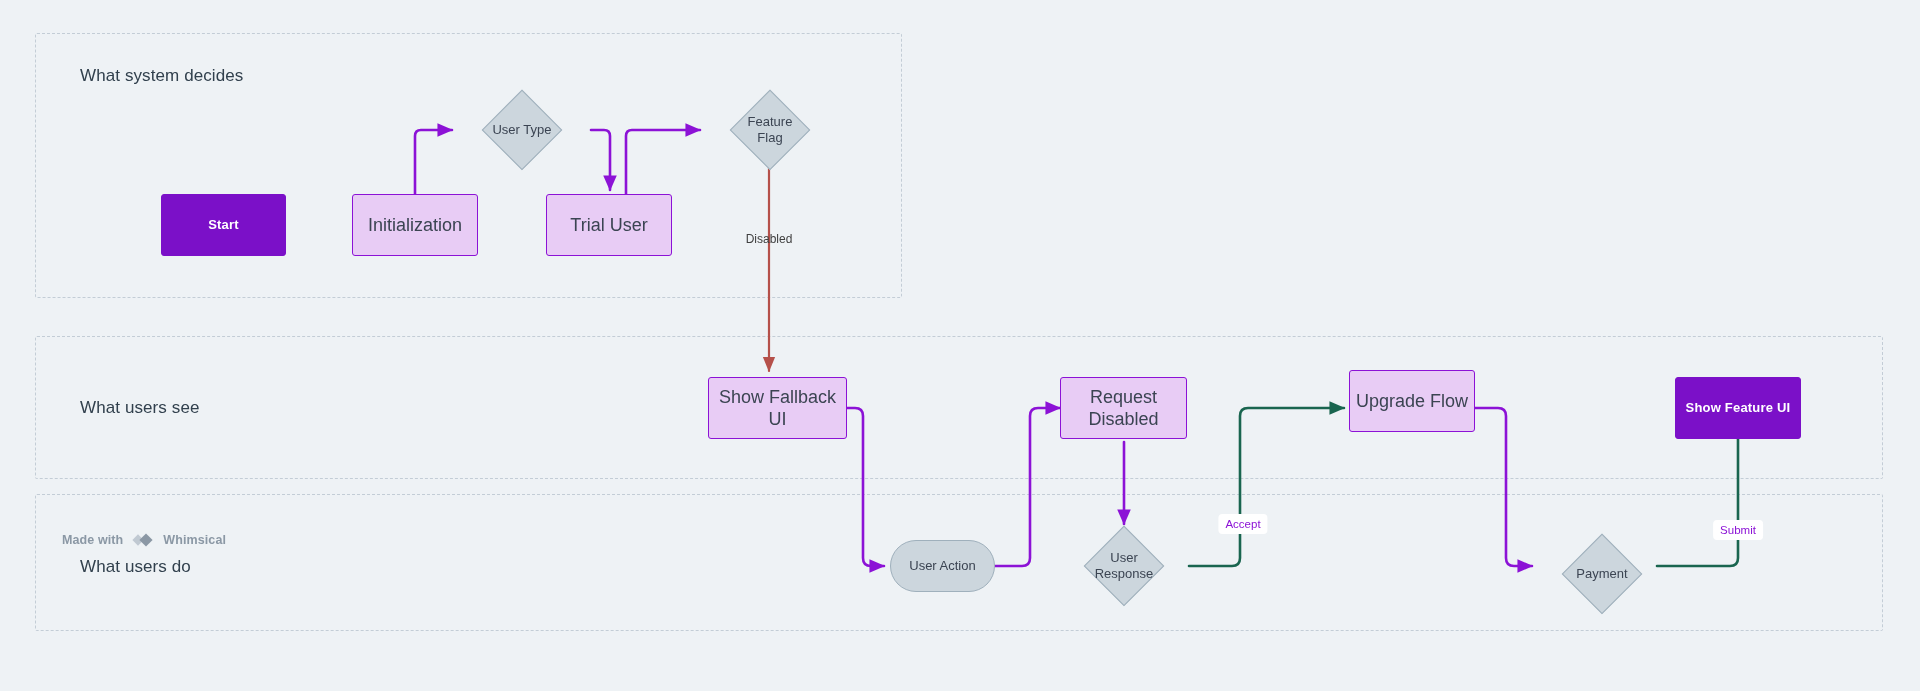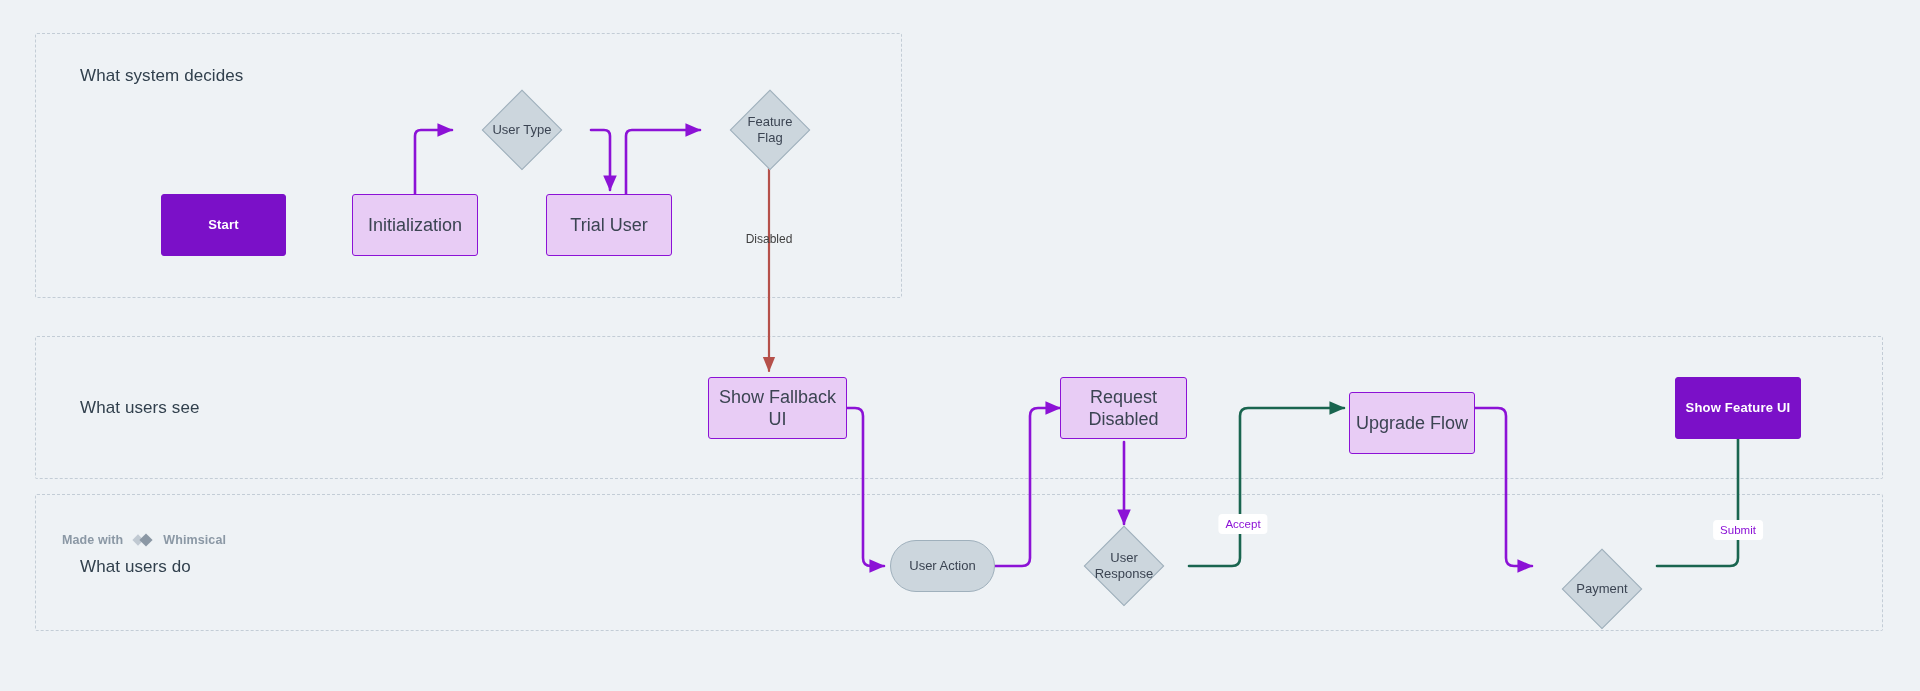--- a/index.html
+++ b/index.html
@@ -233,33 +233,33 @@
   <div class="diamond" style="left:700px; top:91px; width:140px; height:78px;">
     <div class="dshape" style="width: 55.1543px; height: 55.1543px;"></div>
     <div class="dtext">Feature
 Flag</div>
   </div>
 
   <div class="node node-rect light" style="left:708px; top:377px; width:139px; height:62px;">Show Fallback UI</div>
 
   <div class="node node-rect light" style="left:1060px; top:377px; width:127px; height:62px;">Request Disabled</div>
 
-  <div class="node node-rect light" style="left:1349px; top:392px; width:126px; height:62px;">Upgrade Flow</div>
+  <div class="node node-rect light" style="left:1349px; top:370px; width:126px; height:62px;">Upgrade Flow</div>
 
   <div class="node node-rect solid" style="left:1675px; top:377px; width:126px; height:62px;">Show Feature UI</div>
 
   <div class="node pill" style="left:890px; top:540px; width:105px; height:52px;">User Action</div>
 
   <div class="diamond" style="left:1054px; top:527px; width:140px; height:78px;">
     <div class="dshape" style="width: 55.1543px; height: 55.1543px;"></div>
     <div class="dtext">User
 Response</div>
   </div>
 
-  <div class="diamond" style="left:1532px; top:550px; width:140px; height:78px;text-decoration:underline;">
+  <div class="diamond" style="left:1532px; top:535px; width:140px; height:78px;text-decoration:underline;">
     <div class="dshape" style="width: 55.1543px; height: 55.1543px;"></div>
     <div class="dtext">Payment</div>
   </div>
 
   <div id="watermark">
     <span>Made with</span>
     <span>
       <svg width="26" height="16" viewBox="0 0 26 16" xmlns="http://www.w3.org/2000/svg">
         <path d="M8 2.2 L13.6 8 L8 13.8 L2.4 8 Z" fill="#c0c9d2"></path>
         <path d="M16 1.4 L22.6 8 L16 14.6 L9.4 8 Z" fill="#8b98a5"></path>

